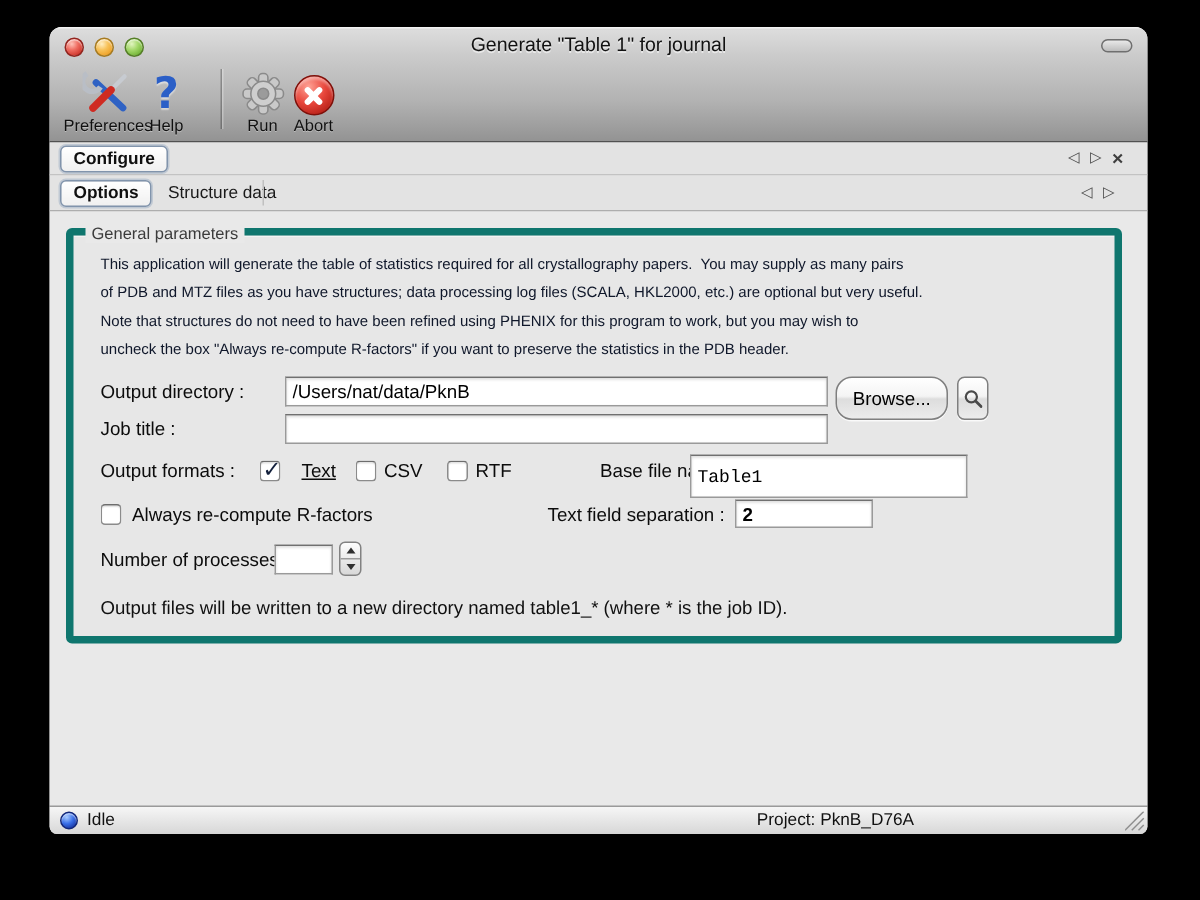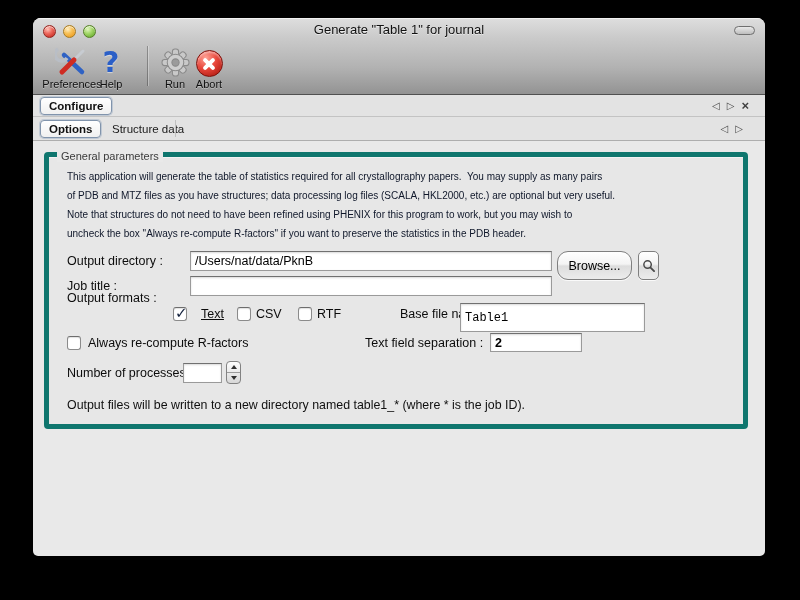--- a/index.html
+++ b/index.html
@@ -203,21 +203,21 @@
         <button class="btn btn-sq" style="left:589px; top:94px; width:21px;">
           <svg width="13" height="13" viewBox="0 0 14 14" style="display:block; margin:0 auto;">
             <circle cx="6" cy="6" r="4" fill="none" stroke="#4a4a4a" stroke-width="1.6"></circle>
             <line x1="9.2" y1="9.2" x2="13" y2="13" stroke="#4a4a4a" stroke-width="2" stroke-linecap="round"></line>
           </svg>
         </button>
 
         <span class="flbl" style="left:18px; top:122px;">Job title :</span>
         <input class="tinput" style="left: 141px; top: 119px; width: 362px;" type="text" value="">
 
-        <span class="flbl" style="left:18px; top:134px;">Output formats :</span>
+        <span class="flbl" style="left:18px; top:150px;">Output formats :</span>
         <div class="cbox" style="left:124px; top:150px;">
           <span class="chk">✓</span>
         </div>
         <span class="cblbl" style="left:152px; top:150px;text-decoration:underline;">Text</span>
         <div class="cbox" style="left:188px; top:150px;"></div>
         <span class="cblbl" style="left:207px; top:150px;">CSV</span>
         <div class="cbox" style="left:249px; top:150px;"></div>
         <span class="cblbl" style="left:268px; top:150px;">RTF</span>
         <span class="flbl" style="left:316px; top:150px;padding-left:35px;">Base file name :</span>
         <input class="tinput mono" style="left: 411px; top: 146px; width: 185px; height: 29px;" type="text" value="Table1">
@@ -235,15 +235,27 @@
             </div>
           <div class="spin-half">
               <div class="arrow-dn"></div>
             </div>
         </div>
 
         <div class="note">Output files will be written to a new directory named table1_* (where * is the job ID).</div>
       </div>
     </div>
 
+    <div class="statusbar">
+      <div class="sphere"></div>
+      <span class="status-text">Idle</span>
+      <span class="project-text">Project: PknB_D76A</span>
+      <svg class="grip" width="13" height="13" viewBox="0 0 13 13">
+        <g stroke="#8d8d8d" stroke-width="1">
+          <line x1="12.5" y1="0" x2="0" y2="12.5"></line>
+          <line x1="12.5" y1="4.5" x2="4.5" y2="12.5"></line>
+          <line x1="12.5" y1="9" x2="9" y2="12.5"></line>
+        </g>
+      </svg>
+    </div>
 
   </div>
 </div>
 
 </body></html>

